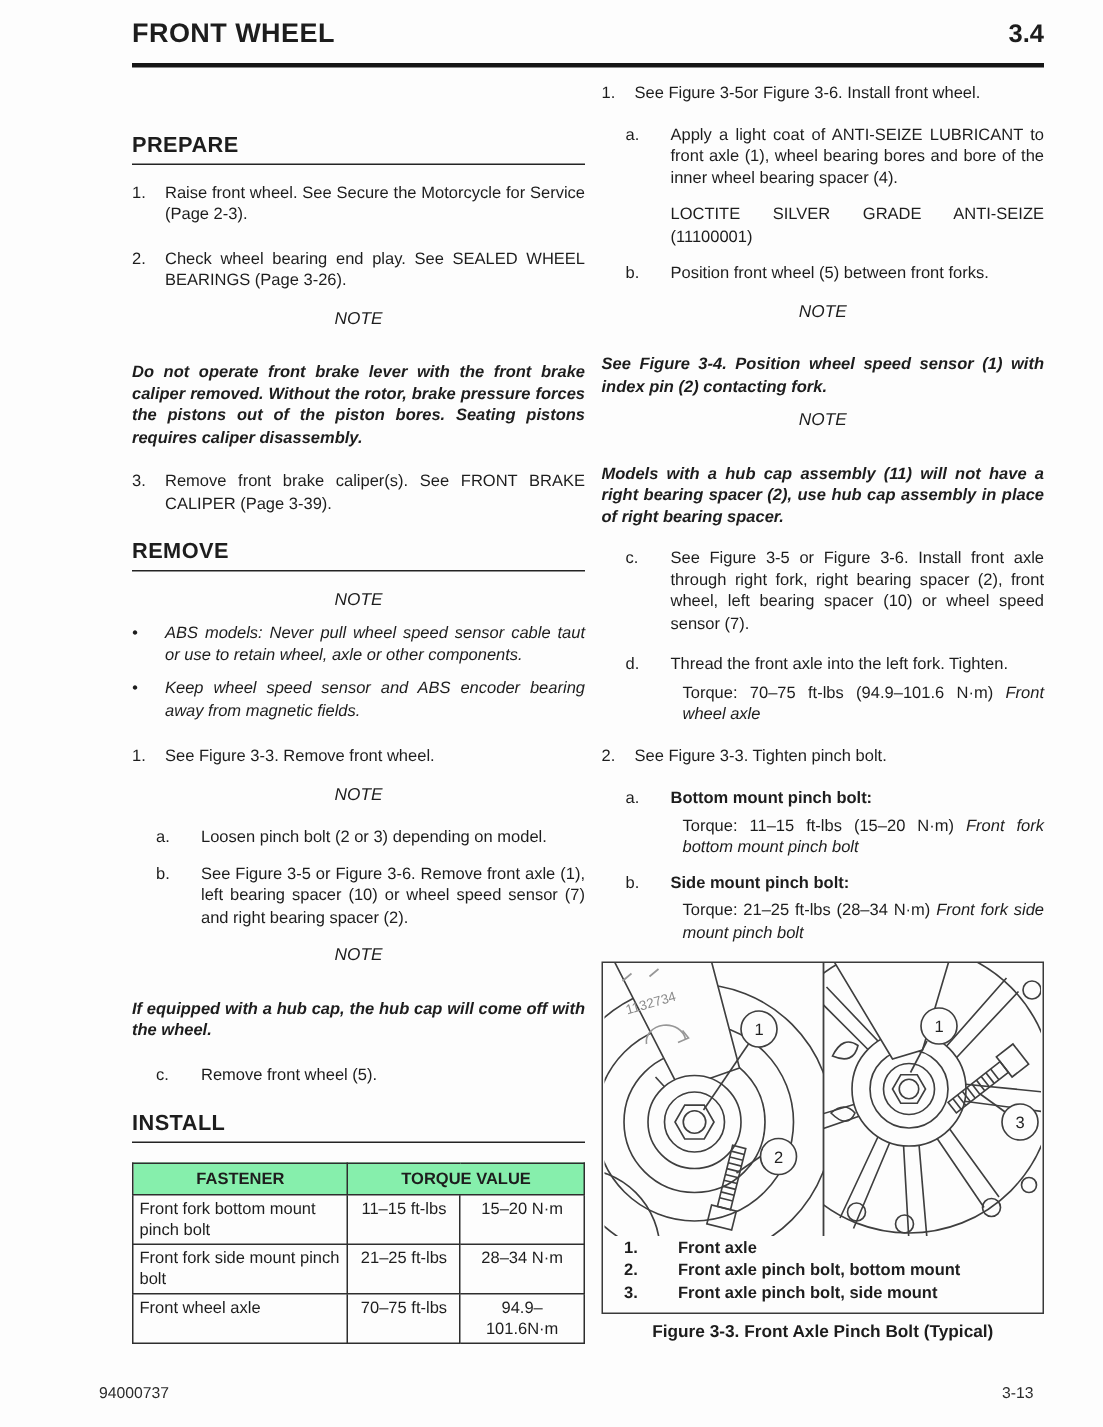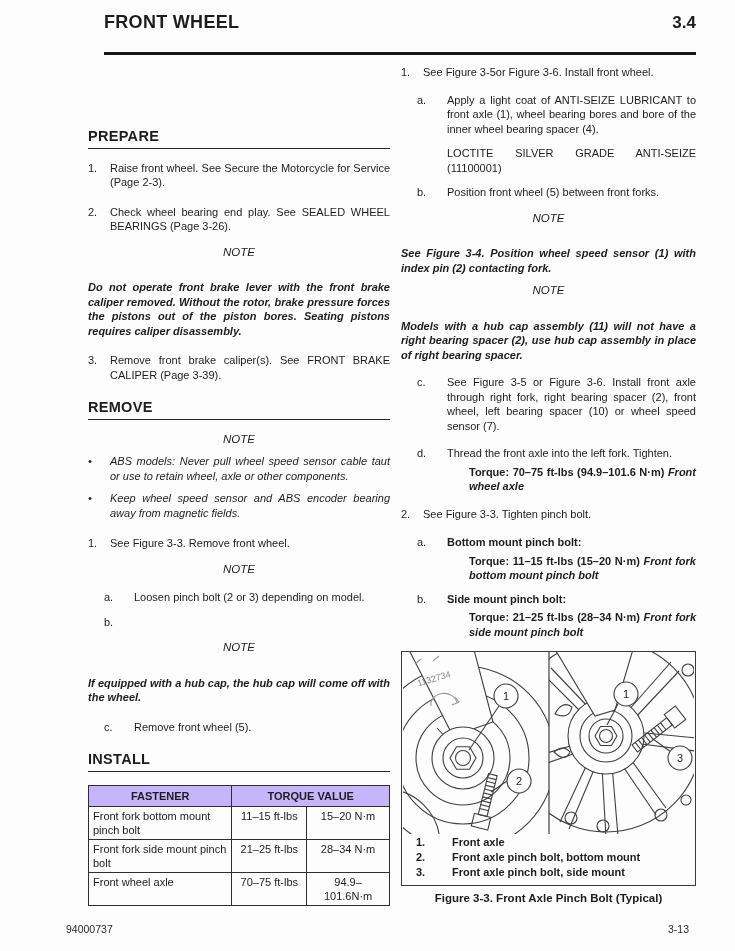--- a/index.html
+++ b/index.html
@@ -6,46 +6,46 @@
   html,body { width:735px; height:951px; }
   body {
     background:#fdfdfd;
     font-family:"Liberation Sans","DejaVu Sans",sans-serif;
     color:#1d1d1d;
     position:relative;
     overflow:hidden;
   }
   .content { position:absolute; left:88px; top:12px; width:608px; }
   .hdr { display:flex; justify-content:space-between; align-items:flex-end;
-         padding-bottom:19px; border-bottom:3px solid #161616;margin-left:16px; }
+         padding-bottom:9px; border-bottom:3px solid #161616; }
   .hdr-title { font-size:18px; font-weight:bold; letter-spacing:.3px; }
   .hdr-num { font-size:17px; font-weight:bold; }
   .cols { display:flex; gap:11px; margin-top:10px;align-items:flex-end; }
   .col { width:302px; font-size:11px; line-height:14.5px; }
   .col.rightcol { width:295px; }
   h2.sec { font-size:14.5px; font-weight:bold; letter-spacing:.3px;
            border-bottom:1.5px solid #232323; padding-bottom:4px; margin-bottom:12px; }
   h2.mt { margin-top:18px; }
   .li { display:flex; margin-top:12px; }
   .li.first { margin-top:0; }
   .li .num { flex:none; width:22px; }
   .li .txt { flex:1; text-align:justify; }
   .li.sub { padding-left:16px; }
   .li.sub .num { width:30px; }
   .li.bullet { font-style:italic; margin-top:8px; }
   .li.bullet .num { width:22px; }
   .note-label { text-align:center; font-style:italic; font-size:11.5px; margin-top:11px; }
   .note { font-style:italic; text-align:justify; margin-top:21px;font-weight:bold; }
   .indent-para { margin-left:46px; margin-top:10px; text-align:justify; }
-  .torque { margin-left:68px; margin-top:4px; text-align:justify;font-weight:bold; }
+  .torque { margin-left:54px; margin-top:4px; text-align:justify; }
   .ital { font-style:italic; }
   .boldlbl { font-weight:bold; }
   table { border-collapse:collapse; width:100%; margin-top:13px; font-size:11px; }
   th,td { border:1.4px solid #2e2e2e; padding:2px 4px; vertical-align:top; line-height:14px; }
-  th { background:#c4b5fd; text-align:center; font-weight:bold; padding:3px 2px; }
+  th { background:#86efac; text-align:center; font-weight:bold; padding:3px 2px; }
   td.c { text-align:center; }
   col.w1 { width:144px; } col.w2 { width:75px; } col.w3 { width:83px; }
   col.p1 { width:124px; }
   .figure { margin-top:12px; border:1.6px solid #3a3a3a; background:#fdfdfd; }
   .fig-canvas { display:block; }
   .legend { padding:1px 6px 5px 14px; }
   .lrow { display:flex; font-weight:bold; line-height:15px; }
   .lrow .lnum { flex:none; width:36px; }
   .fig-caption { text-align:center; font-weight:bold; font-size:11.5px; margin-top:5px; }
   .footer { position:absolute; left:0; bottom:16px; width:735px; height:14px; font-size:10.5px; color:#2a2a2a; }
@@ -104,20 +104,21 @@
       </div>
 
       <div class="note-label">NOTE</div>
 
       <div class="li sub" style="margin-top:14px;">
         <span class="num">a.</span>
         <span class="txt">Loosen pinch bolt (2 or 3) depending on model.</span>
       </div>
       <div class="li sub" style="margin-top:10px;">
         <span class="num">b.</span>
+        <span class="txt">See Figure 3-5 or Figure 3-6. Remove front axle (1), left bearing spacer (10) or wheel speed sensor (7) and right bearing spacer (2).</span>
       </div>
 
       <div class="note-label">NOTE</div>
       <div class="note">If equipped with a hub cap, the hub cap will come off with the wheel.</div>
 
       <div class="li sub" style="margin-top:15px;">
         <span class="num">c.</span>
         <span class="txt">Remove front wheel (5).</span>
       </div>
 

